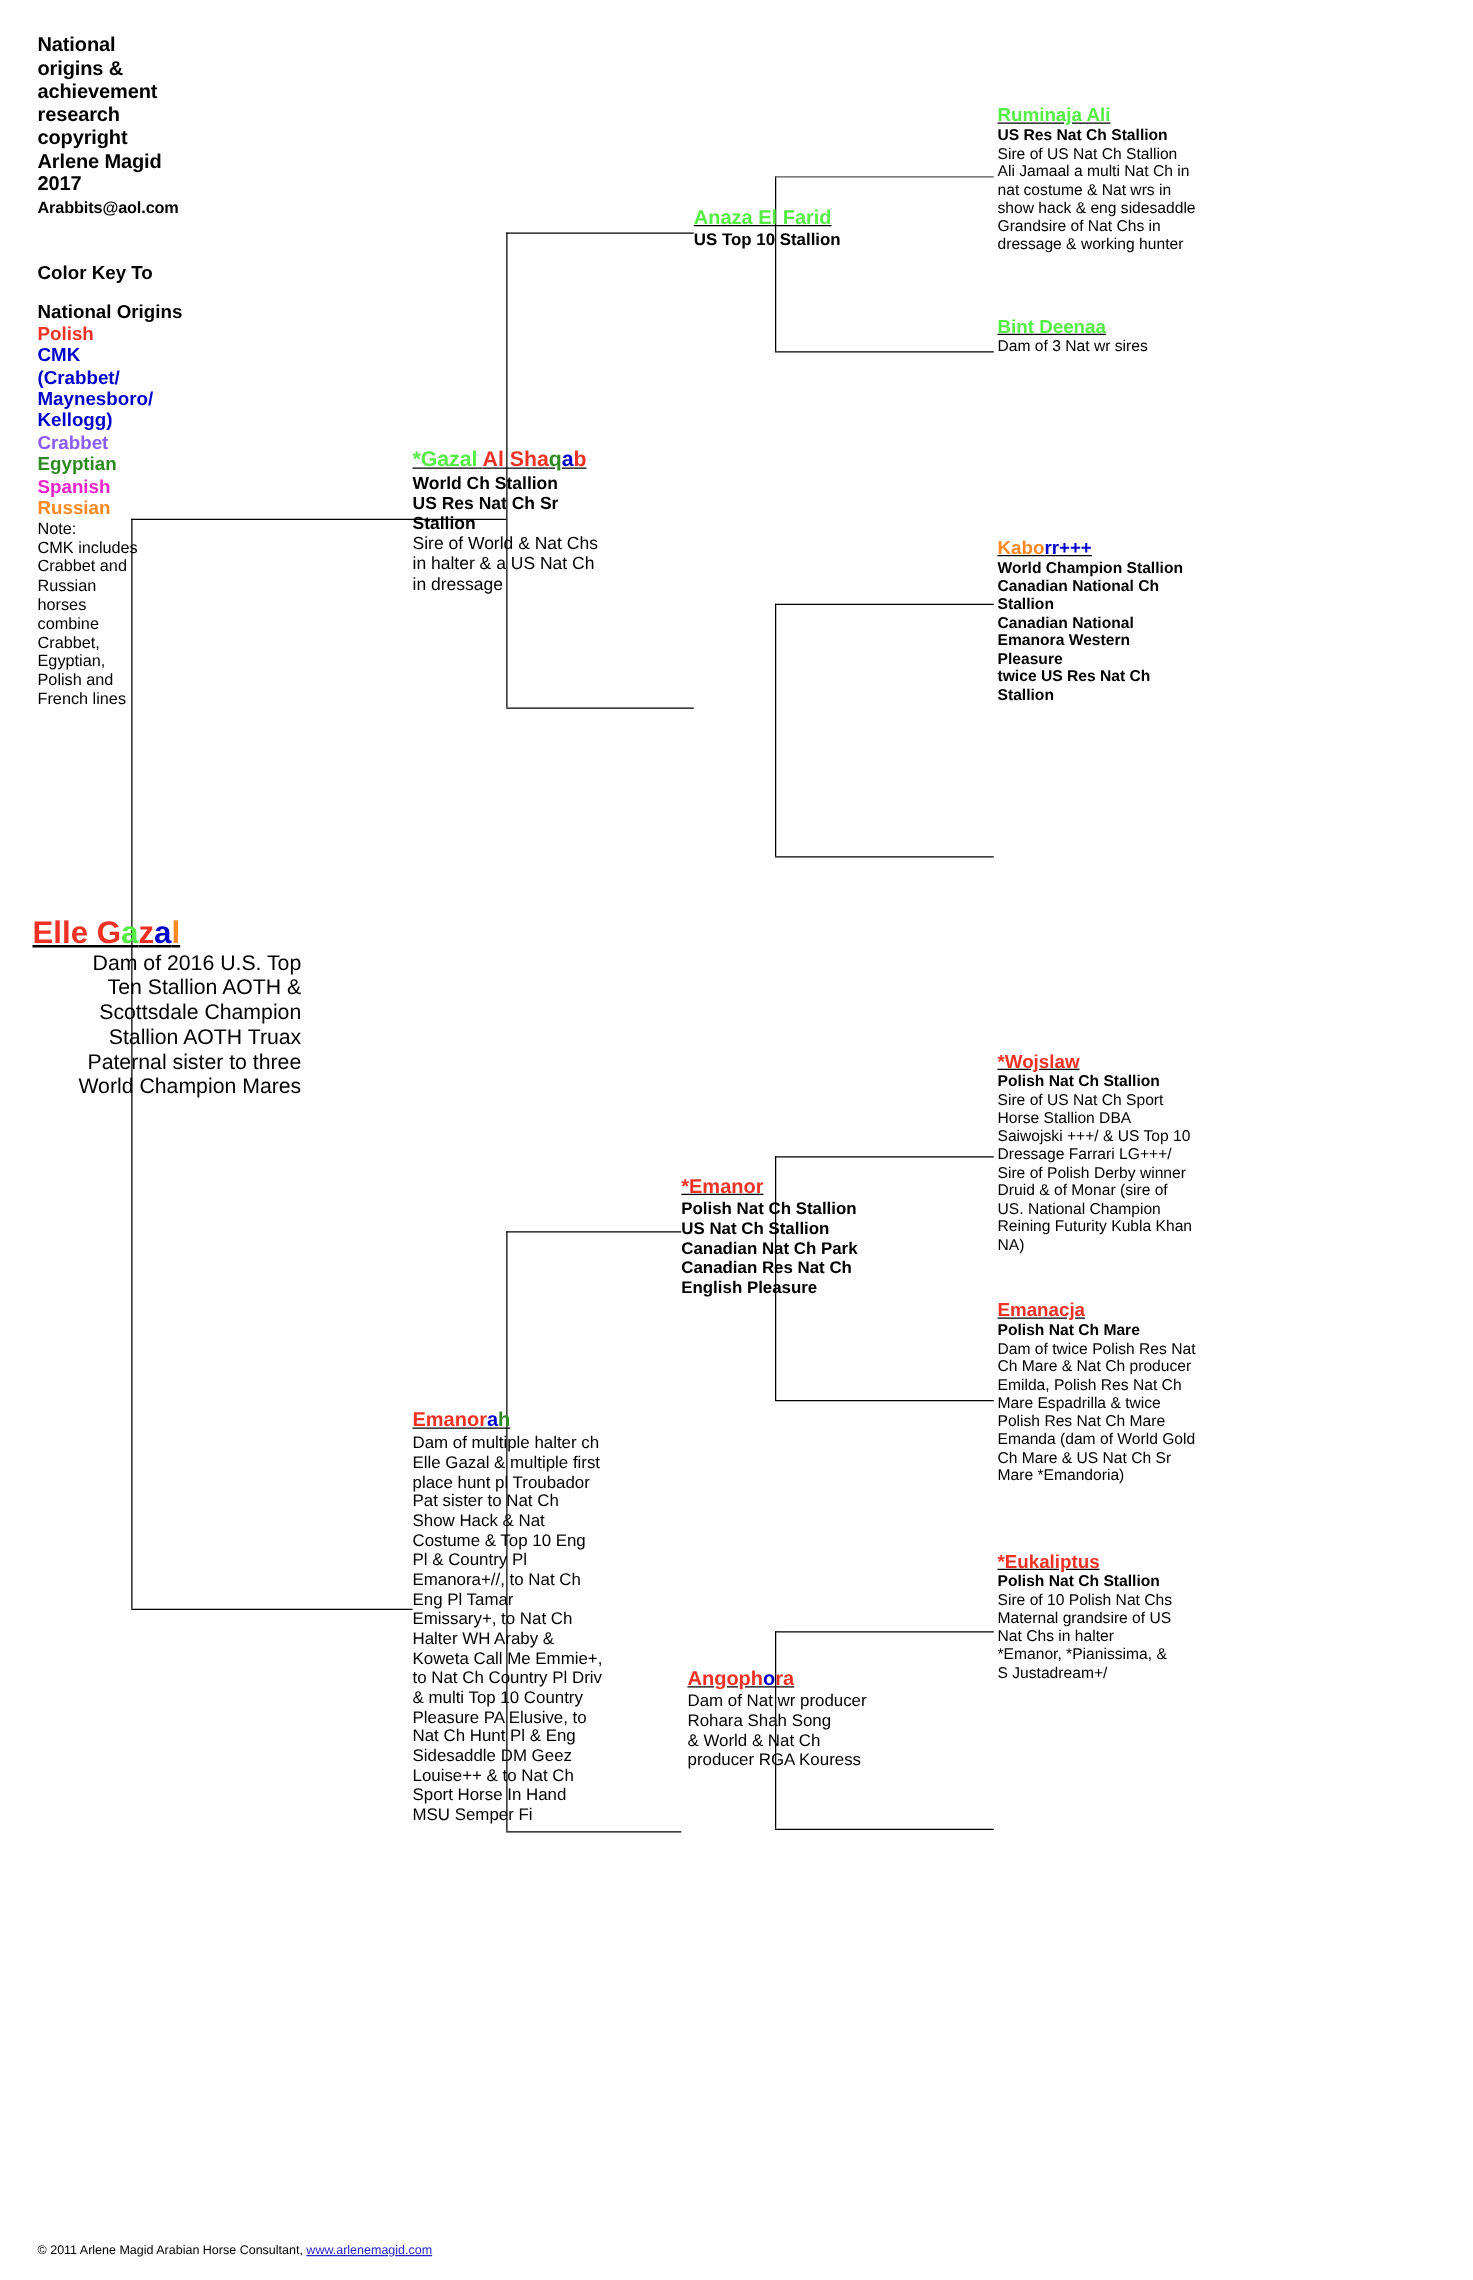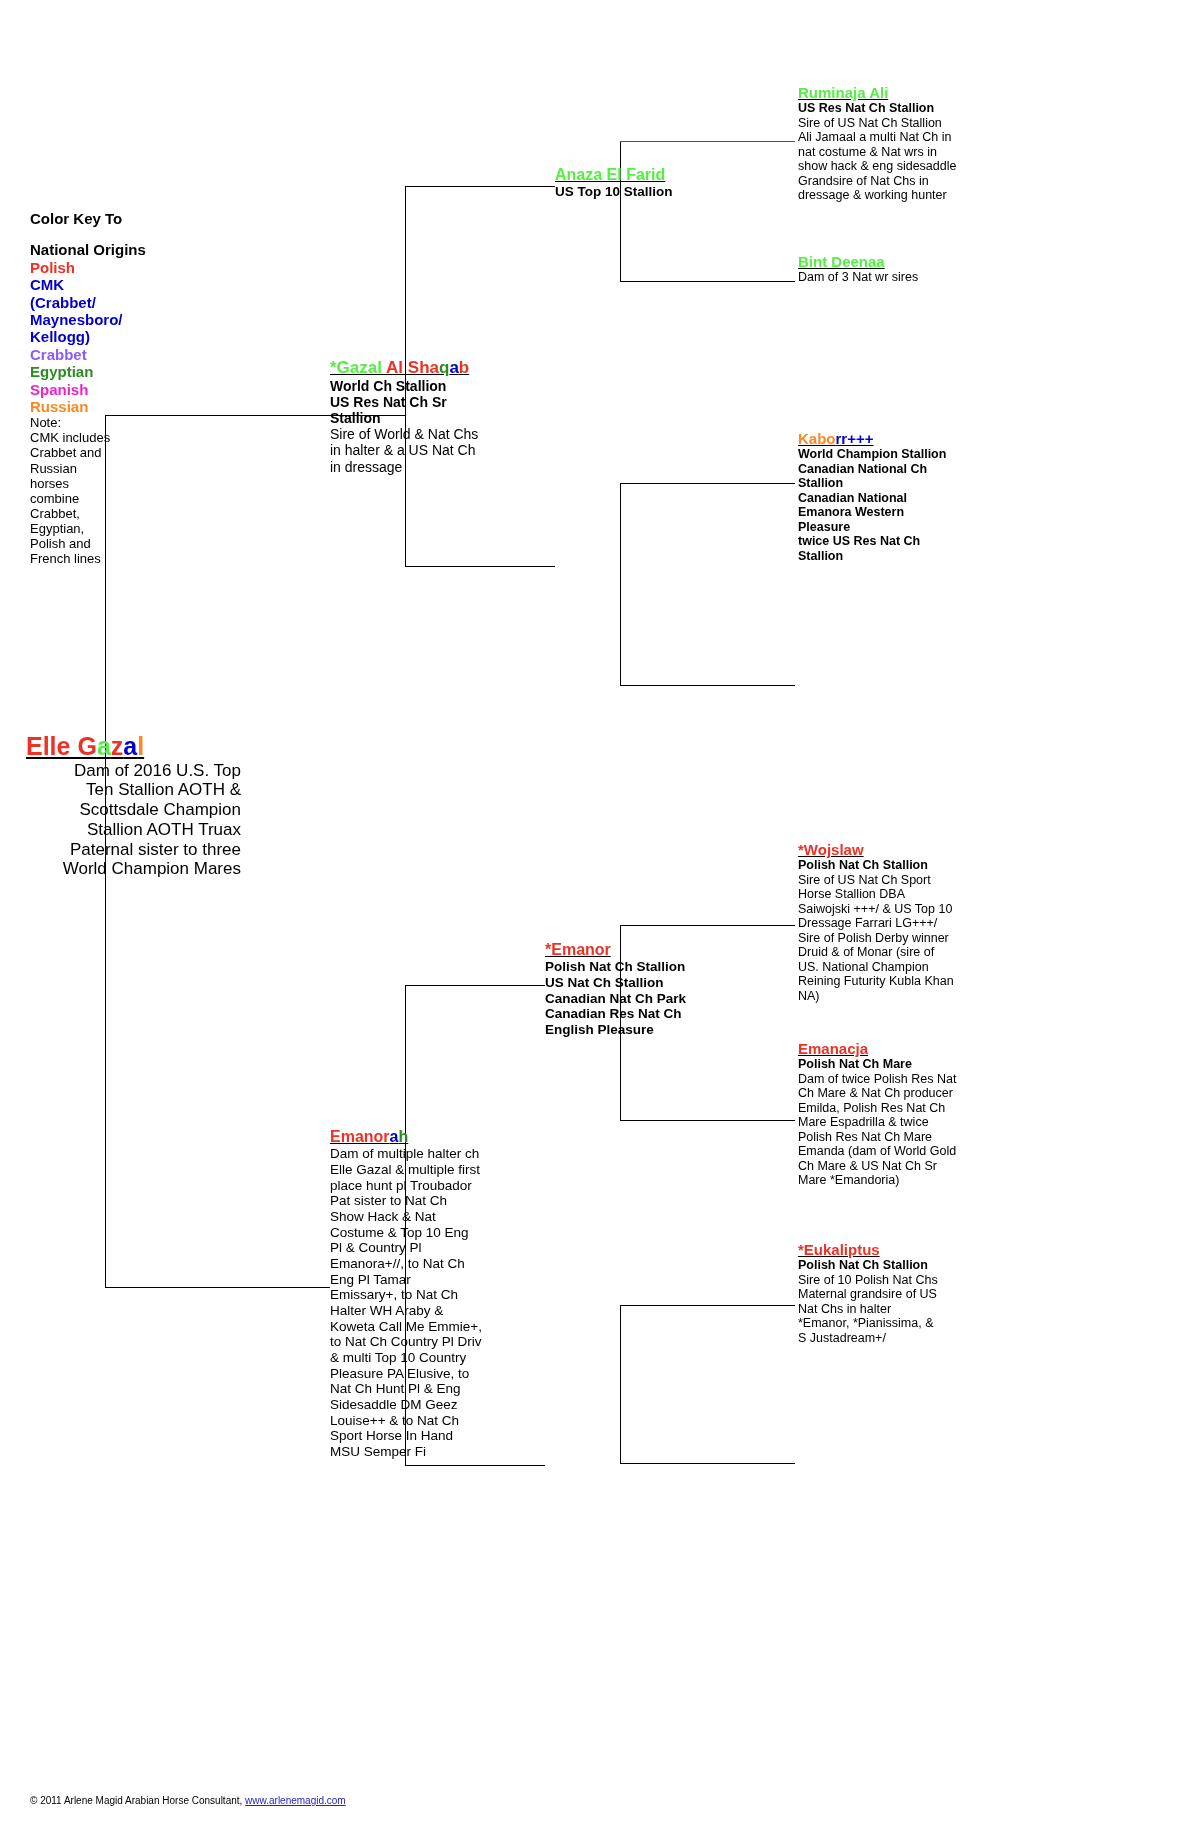--- a/index.html
+++ b/index.html
@@ -84,20 +84,30 @@
   .c-egyptian { color: #2e8b22; }
   .c-spanish  { color: #ee22cc; }
   .c-russian  { color: #ff8822; }
   .c-green    { color: #55ee44; }
 </style>
 </head>
 <body>
 
 <div id="page">
 
+  <div class="blk hdr" style="left:30px; top:28px; width:150px;">
+    <div>National</div>
+    <div>origins &amp;</div>
+    <div>achievement</div>
+    <div>research</div>
+    <div>copyright</div>
+    <div>Arlene Magid</div>
+    <div>2017</div>
+    <div class="hdr-email">Arabbits@aol.com</div>
+  </div>
 
   <div class="blk" style="left:30px; top:196px; width:160px;">
     <div class="key-title">Color Key To</div>
     <div class="key-title">National Origins</div>
 
     <div class="key-item c-polish">Polish</div>
     <div class="key-item c-cmk">CMK</div>
     <div class="key-item c-cmk">(Crabbet/</div>
     <div class="key-item c-cmk">Maynesboro/</div>
     <div class="key-item c-cmk">Kellogg)</div>
@@ -208,20 +218,29 @@
     <div class="nm">
       <span class="c-polish">*Emanor</span>
     </div>
     <div class="sub">Polish Nat Ch Stallion</div>
     <div class="sub">US Nat Ch Stallion</div>
     <div class="sub">Canadian Nat Ch Park</div>
     <div class="sub">Canadian Res Nat Ch</div>
     <div class="sub">English Pleasure</div>
   </div>
 
+  <div class="node tier-3" style="left:550px; top:1335px; width:200px;">
+    <div class="nm">
+      <span class="c-polish">Angoph</span><span class="c-cmk">o</span><span class="c-polish">ra</span>
+    </div>
+    <div class="det">Dam of Nat wr producer</div>
+    <div class="det">Rohara Shah Song</div>
+    <div class="det">&amp; World &amp; Nat Ch</div>
+    <div class="det">producer RGA Kouress</div>
+  </div>
 
   <div class="node tier-4" style="left:798px; top:84px; width:215px;">
     <div class="nm">
       <span class="c-green">Ruminaja Ali</span>
     </div>
     <div class="sub">US Res Nat Ch Stallion</div>
     <div class="det">Sire of US Nat Ch Stallion</div>
     <div class="det">Ali Jamaal a multi Nat Ch in</div>
     <div class="det">nat costume &amp; Nat wrs in</div>
     <div class="det">show hack &amp; eng sidesaddle</div>

